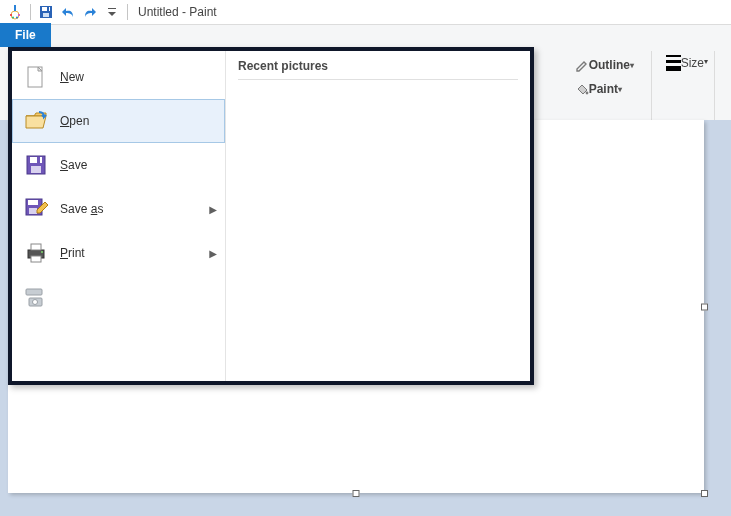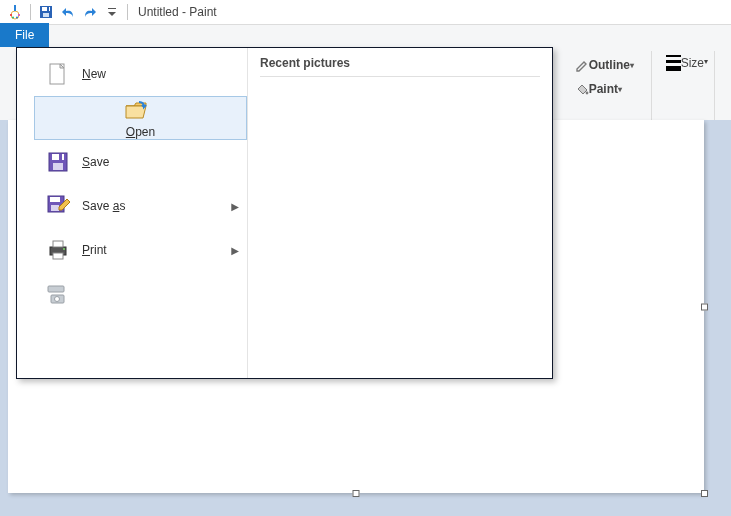--- a/index.html
+++ b/index.html
@@ -5,21 +5,21 @@
   html,body{margin:0;padding:0;font-family:"Segoe UI",Tahoma,sans-serif;font-size:12px;color:#222;background:#fff;}
   .app{width:731px;height:516px;position:relative;overflow:hidden;}
   
   .titlebar{height:24px;line-height:24px;display:flex;align-items:center;padding:0 4px;background:#fff;border-bottom:1px solid #dcdcdc;}
   .titlebar .qat-icon{width:16px;height:16px;margin:0 3px;display:inline-flex;align-items:center;justify-content:center;}
   .titlebar .sep{width:1px;height:16px;background:#c5c5c5;margin:0 4px;}
   .title-text{margin-left:6px;color:#444;text-align:center;}
   
   .ribbon-area{height:96px;background:#f5f6f7;border-bottom:1px solid #ddd;position:relative;}
   .ribbon-area .tabstrip{height:22px;display:flex;align-items:flex-end;}
-  .file-tab{background:#1979ca;color:#fff;padding:4px 14px 4px 14px;margin:0;height:14px;line-height:14px;border:1px solid #1979ca;}
+  .file-tab{background:#1979ca;color:#fff;padding:4px 14px 4px 14px;margin:0;height:14px;line-height:14px;border:1px solid #1979ca;font-weight:bold;}
   
   .ribbon-right{position:absolute;right:10px;top:26px;display:flex;align-items:flex-start;}
   .rgroup{display:flex;flex-direction:column;gap:4px;padding:4px 6px;}
   .rbtn{display:flex;align-items:center;gap:0;padding:2px 4px;border:1px solid transparent;color:#444;font-weight:bold;}
   .rbtn .chev{font-size:8px;color:#5a5a5a;}
   .size-col{display:flex;flex-direction:row;align-items:center;width:42px;margin-left:8px;}
   .size-lines{width:28px;display:flex;flex-direction:column;gap:3px;margin-top:4px;}
   .size-lines span{display:block;height:0;border-top:2px solid #000;}
   .size-lines span:nth-child(1){border-top-width:2px;}
   .size-lines span:nth-child(2){border-top-width:3px;}
@@ -28,27 +28,27 @@
   .size-drop{font-size:8px;color:#444;margin-top:0;}
   .vdiv{border-left:1px solid #dcdcdc;margin:0 6px;height:70px;}
   
   .workspace{position:absolute;left:0;right:0;top:120px;bottom:0;background:#c9d6e7;}
   .canvas{position:absolute;left:8px;top:0;width:696px;height:373px;background:#fff;box-shadow:2px 2px 4px rgba(0,0,0,.2);}
   .handle{width:5px;height:5px;background:#fff;border:1px solid #666;position:absolute;}
   .handle.s{left:50%;bottom:-4px;transform:translateX(-50%);}  
   .handle.e{right:-4px;top:50%;transform:translateY(-50%);}  
   .handle.se{right:-4px;bottom:-4px;}
   
-  .file-menu{position:absolute;left:16px;top:47px;width:518px;height:330px;background:#fff;border:1px solid #0f172a;box-shadow:3px 3px 6px rgba(0,0,0,.25);display:flex;z-index:10;padding-left:17px;}
+  .file-menu{position:absolute;left:8px;top:47px;width:518px;height:330px;background:#fff;border:4px solid #0f172a;box-shadow:3px 3px 6px rgba(0,0,0,.25);display:flex;z-index:10;}
   .menu-left{width:214px;border-right:1px solid #e4e4e4;padding:4px 0 4px 0;box-sizing:border-box;}
   .menu-item{display:flex;align-items:center;height:44px;padding:0 10px;position:relative;}
   .menu-item .micon{width:28px;height:28px;margin-right:10px;display:inline-flex;align-items:center;justify-content:center;}
   .menu-item .lbl{color:#303030;}
   .menu-item .arrow{position:absolute;right:8px;top:50%;transform:translateY(-50%);color:#606060;font-size:10px;}
-  .menu-item.hovered{background:#e8f1fb;border:1px solid #a6c8e6;height:42px;padding:0 9px;flex-direction:column;}
+  .menu-item.hovered{background:#e8f1fb;border:1px solid #a6c8e6;height:42px;padding:0 9px;}
   .menu-item.disabled .lbl{color:#9a9a9a;}
   .menu-right{flex:1;padding:8px 12px;}
   .recent-title{font-weight:600;color:#4a4a4a;padding-bottom:6px;border-bottom:1px solid #e0e0e0;}
   .mnemon{text-decoration:underline;}
   
   svg{display:block;}
   .stray-caret{position:absolute;left:500px;top:170px;color:#888;font-size:10px;}
 </style>
 </head>
 <body>

